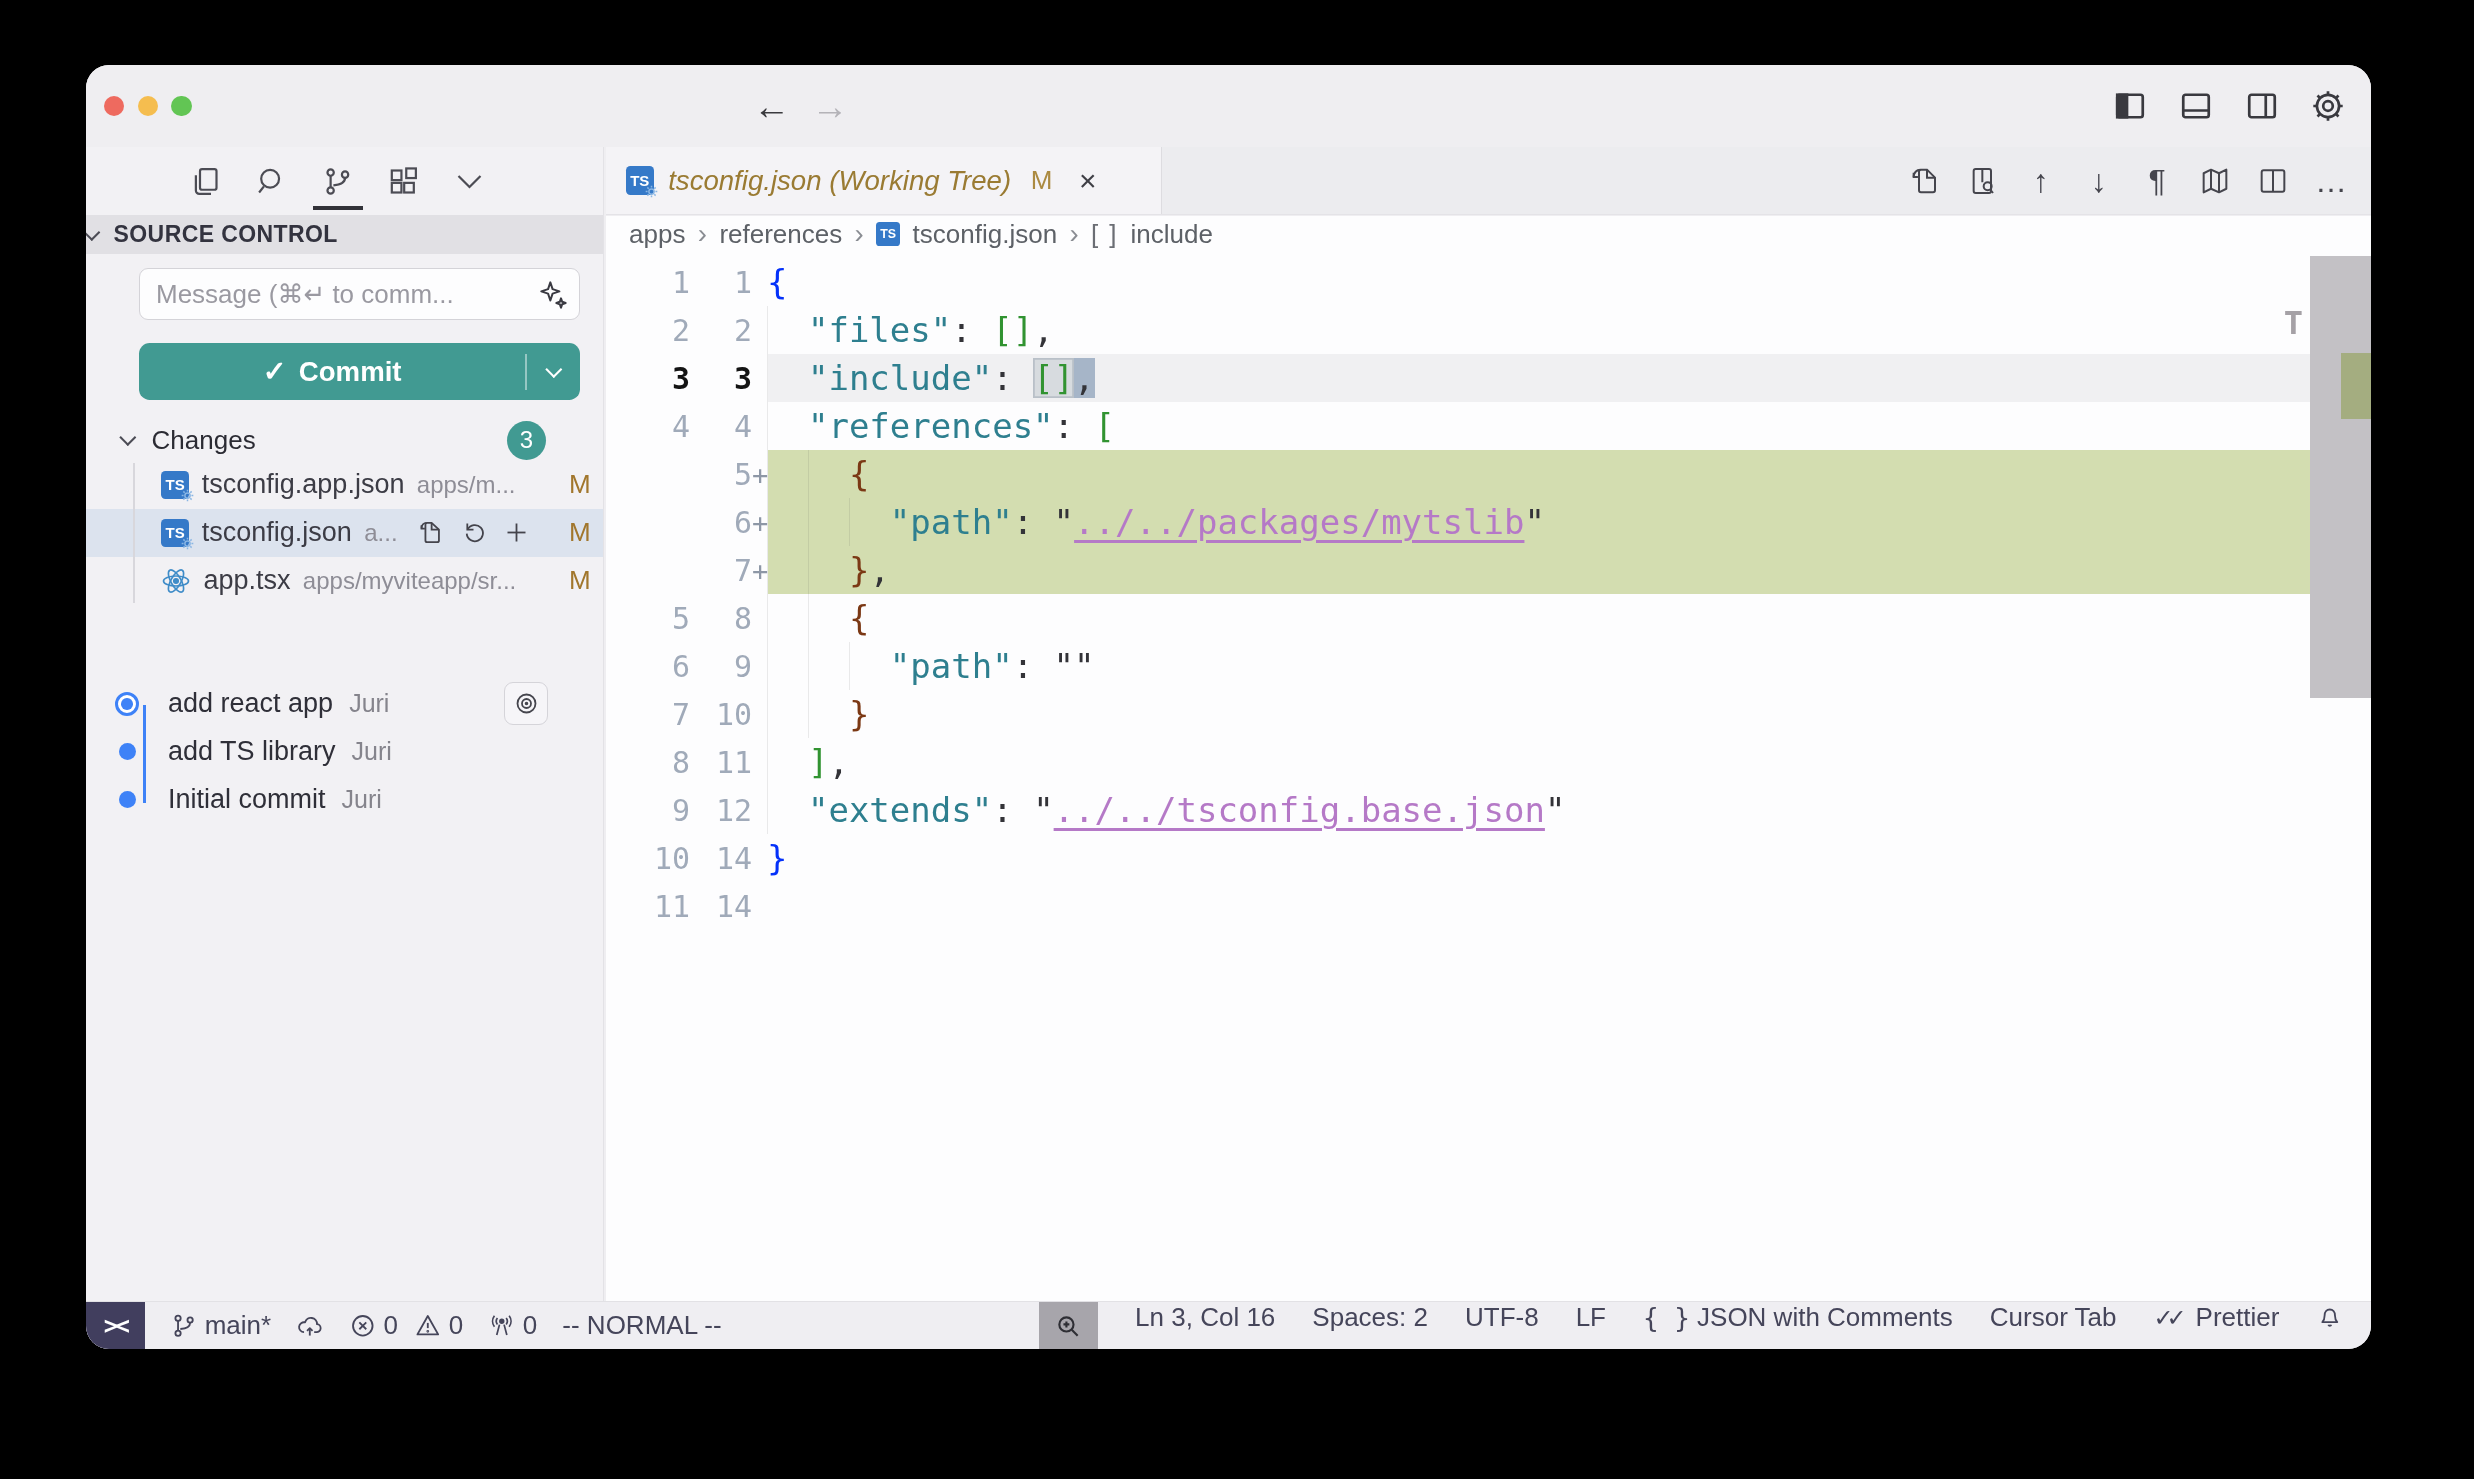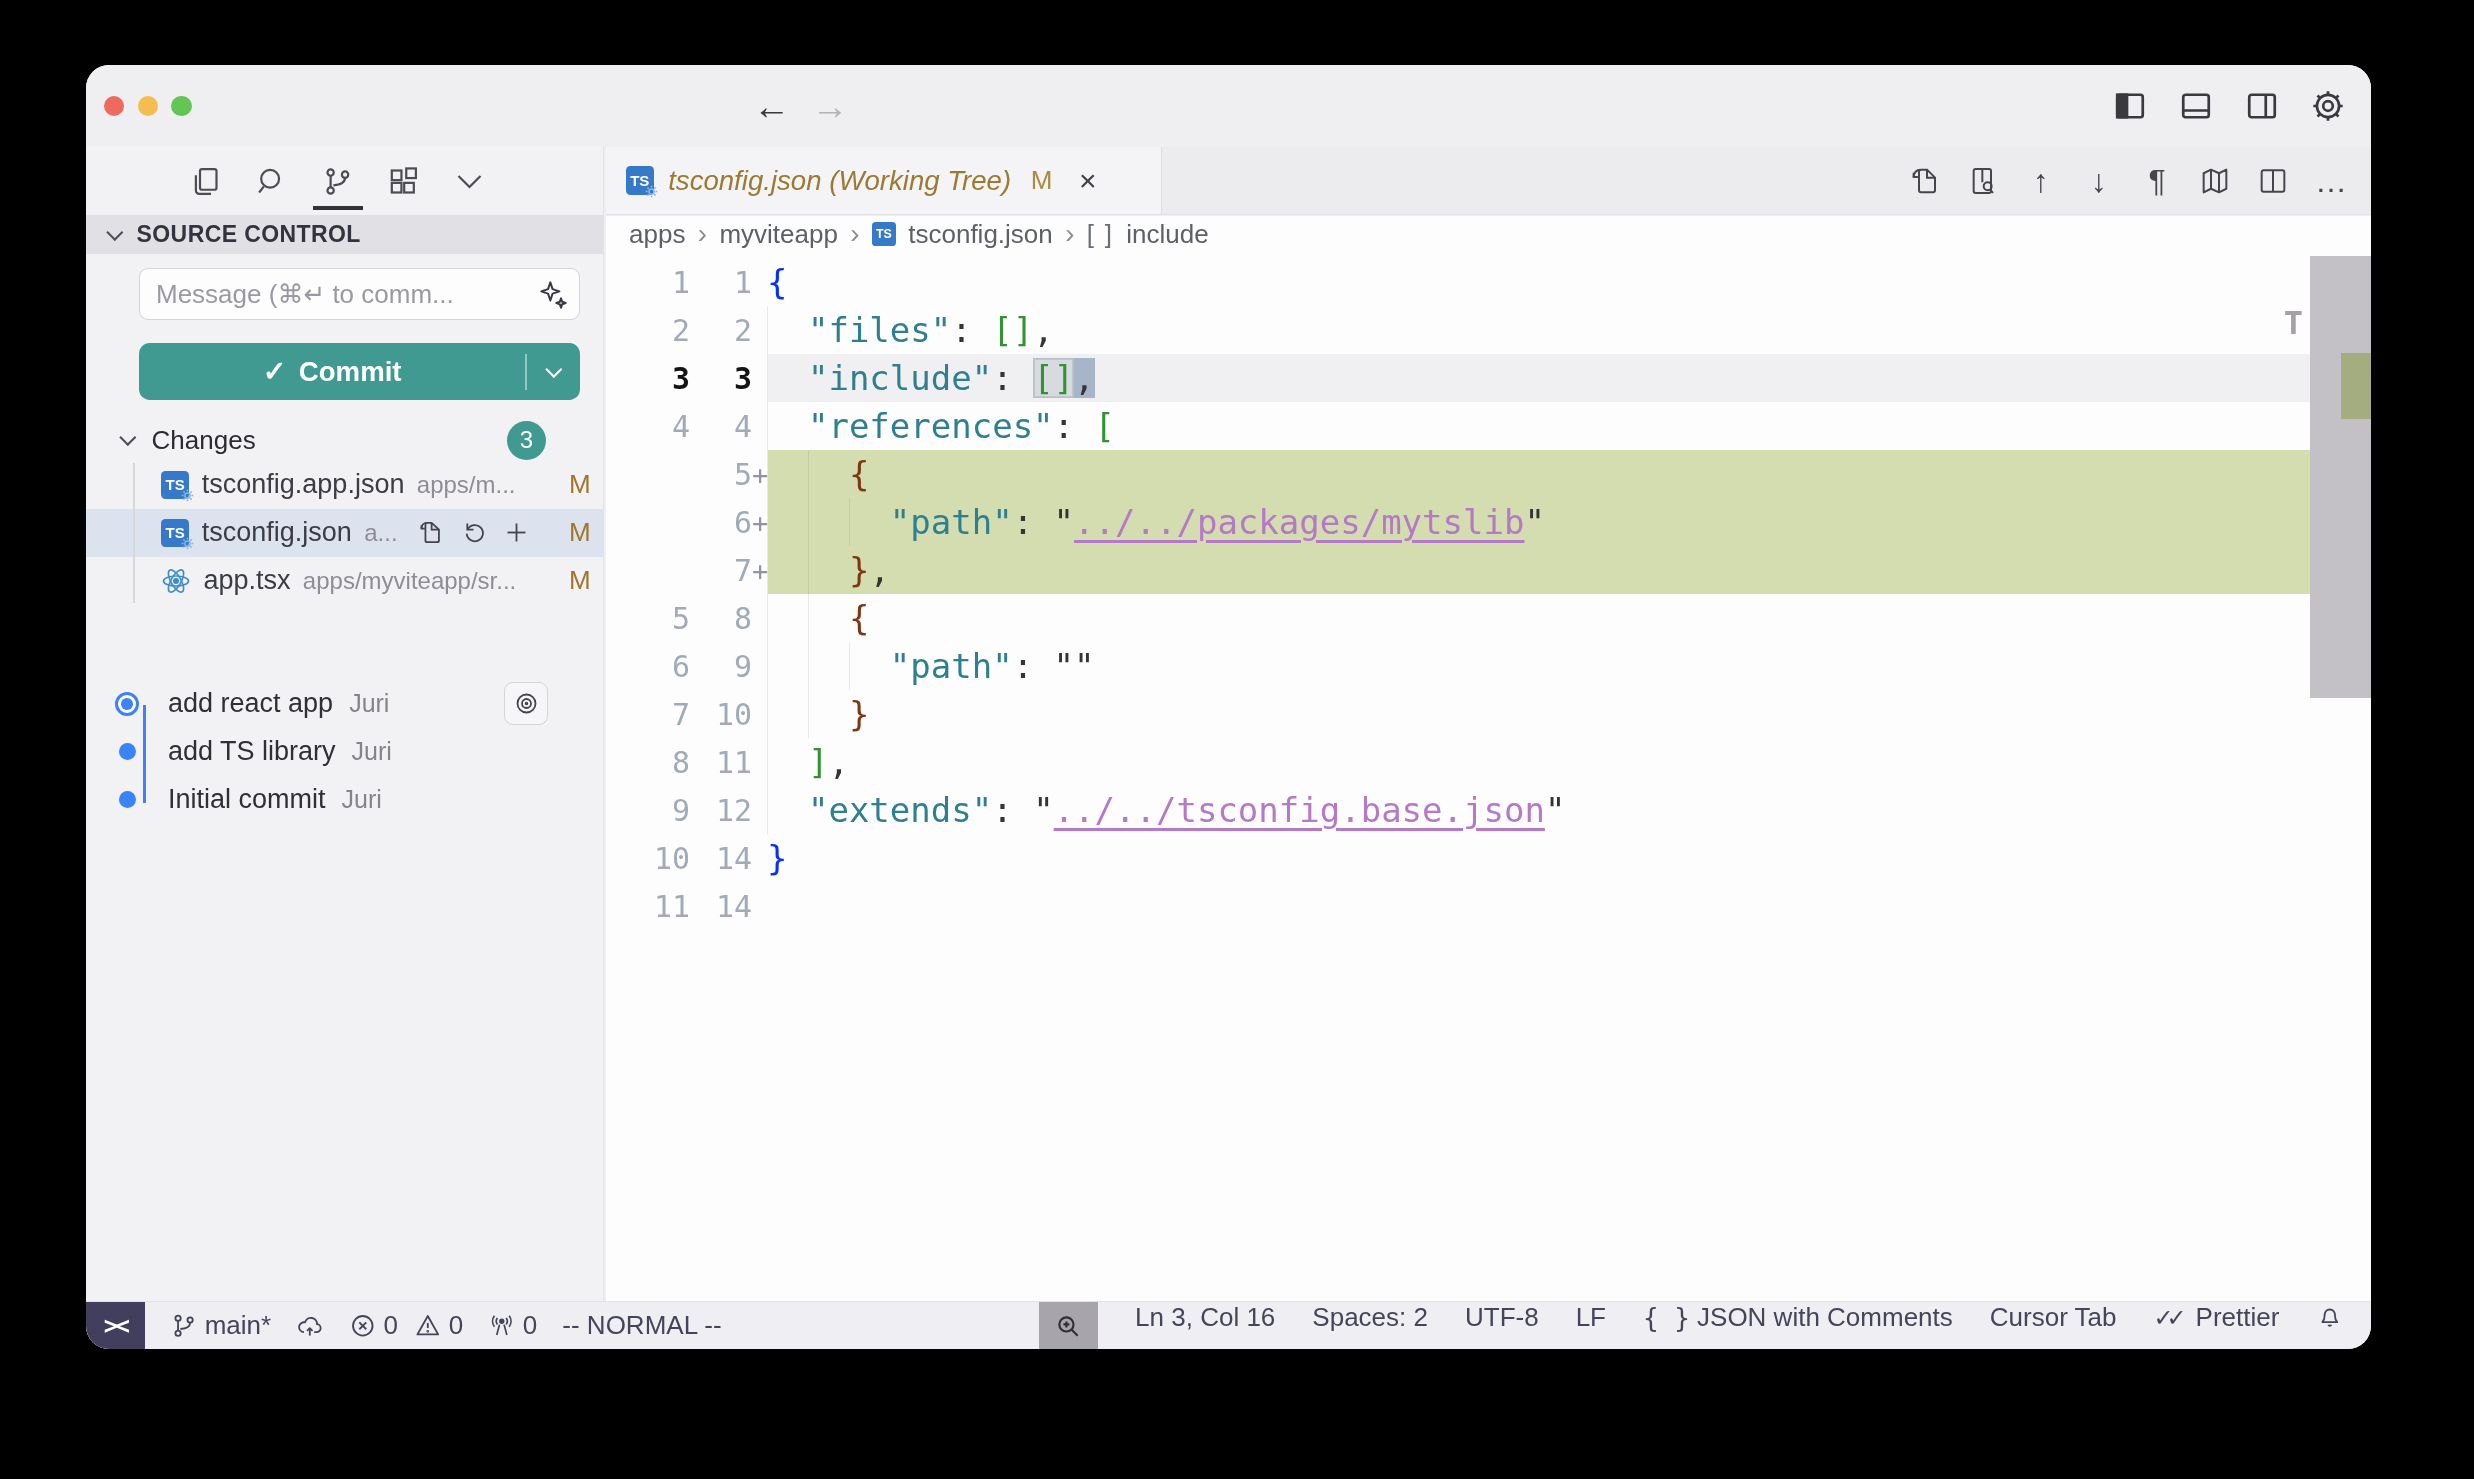--- a/index.html
+++ b/index.html
@@ -23,21 +23,21 @@
   .tb-right { position:absolute; right:25px; top:0; height:82px; display:flex; align-items:center; gap:30px; }
   .tb-icon { width:36px; height:36px; display:flex; align-items:center; justify-content:center; }
   .tb-icon svg { width:36px; height:36px; stroke:#39393f; }
 
   
   .sidebar { position:absolute; left:0; top:82px; bottom:48px; width:518px; background:#f2f1f4; border-right:1.8px solid #e3e2e6; }
   .activity-row { height:68px; display:flex; align-items:center; gap:27px; padding-left:100px; }
   .activity-item { position:relative; width:39px; height:57px; display:flex; align-items:center; justify-content:center; }
   .activity-item svg { width:33px; height:33px; stroke:#4c4c54; }
   .activity-item.active::after { content:""; position:absolute; left:-5.3px; bottom:0; width:50px; height:3.6px; background:#323238; }
-  .sec-header { height:39px; background:#e1e0e4; display:flex; align-items:center; gap:16px; padding-left:23px; }
+  .sec-header { height:39px; background:#e1e0e4; display:flex; align-items:center; gap:16px; padding-left:0; }
   .sec-title { font-size:23px; font-weight:bold; color:#33333f; letter-spacing:0.4px; }
   .chev { width:11.6px; height:11.6px; border-right:2.7px solid #4c4c55; border-bottom:2.7px solid #4c4c55;
           transform:rotate(45deg) translate(-1.8px,-1.8px); flex:0 0 auto; }
   .sc-body { padding:14.2px 0 0 0; }
   .msg-wrap { position:relative; margin:0 23px 0 53px; }
   .msg-input { width:100%; height:52px; background:#fdfdfe; border:1.8px solid #d4d3d8; border-radius:9px;
                font-size:26px; color:#3a3a42; padding:0 57px 0 16px; font-family:"Liberation Sans",sans-serif; }
   .msg-input::placeholder { color:#9a99a1; }
   .sparkle { position:absolute; right:10.7px; top:10.7px; width:32px; height:32px; }
   .sparkle svg { width:32px; height:32px; }
@@ -386,21 +386,21 @@
                 <line x1="12" y1="4" x2="12" y2="20"></line>
               </svg>
           </span>
           <span class="et-icon">…</span>
         </div>
       </div>
 
       <div class="breadcrumbs">
         <span>apps</span>
         <span class="bc-sep">›</span>
-        <span>myviteapp</span>
+        <span>references</span>
         <span class="bc-sep">›</span>
         <span class="bc-ts">TS</span>
         <span>tsconfig.json</span>
         <span class="bc-sep">›</span>
         <span class="bc-array">[ ]</span>
         <span>include</span>
       </div>
 
       <div class="code-area">
         <div class="code-lines" id="code-lines">

